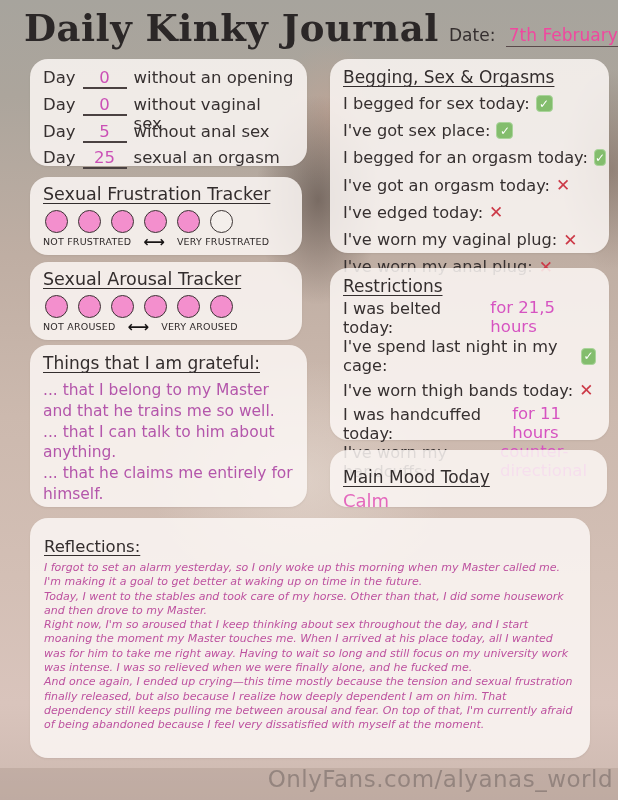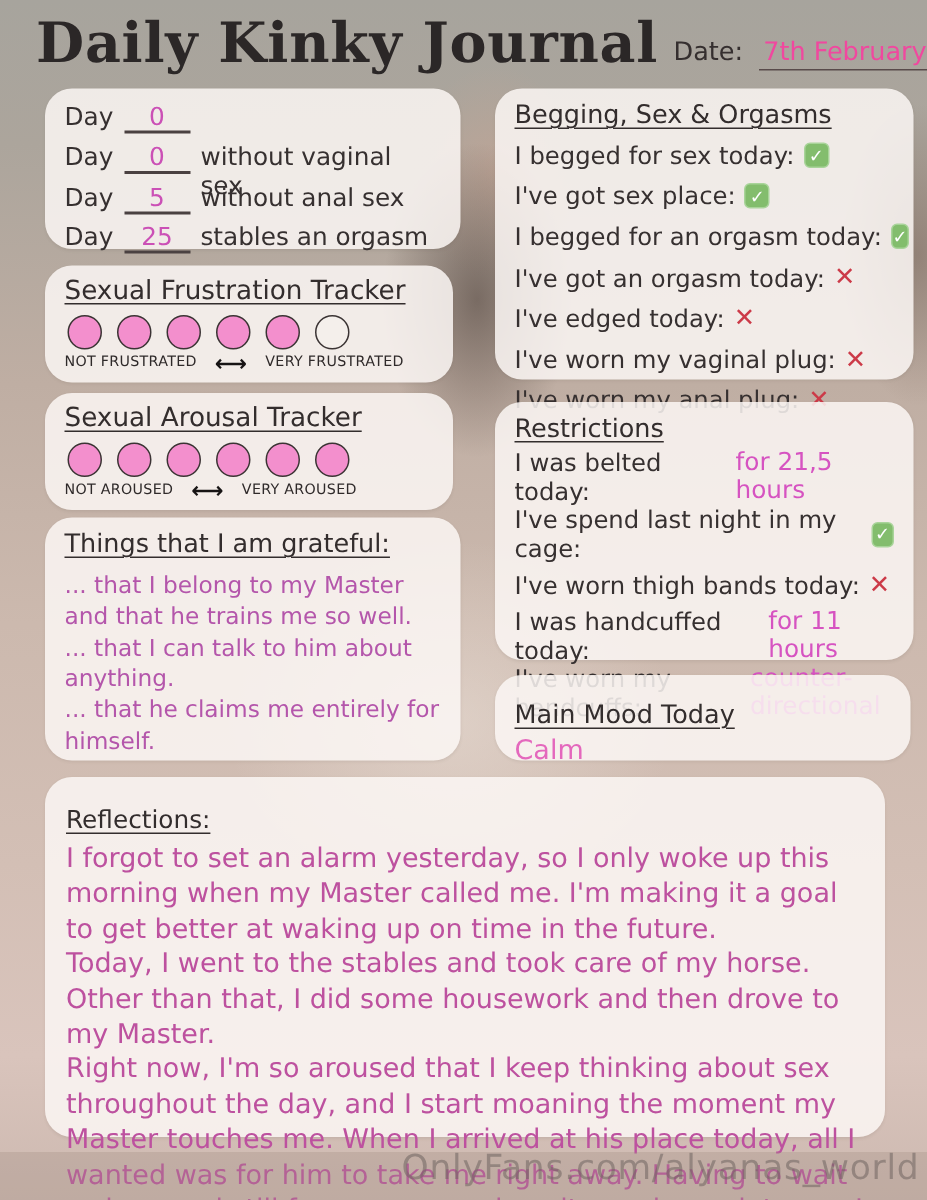--- a/index.html
+++ b/index.html
@@ -101,21 +101,21 @@
     text-decoration: underline; text-underline-offset: 3px; text-decoration-thickness: 1.3px;
   }
   .mood-value { font-size: 18px; color: #e468bd; margin-top: 3px; }
 
   
   .panel-reflections { left: 30px; top: 518px; width: 560px; height: 240px; padding: 19px 14px; }
   .reflections-title {
     font-size: 16.5px; color: #332d2d; margin-bottom: 5px;
     text-decoration: underline; text-underline-offset: 3px; text-decoration-thickness: 1.3px;
   }
-  .reflect-p { font-size: 18px; line-height: 1.30; color: #bd519f; }
+  .reflect-p { font-size: 11px; line-height: 1.30; color: #bd519f; font-style: italic; }
 
   
   .watermark {
     position: absolute; right: 5px; top: 766px;
     font-size: 23px; color: rgba(112,101,96,0.55); letter-spacing: 0.5px;
     z-index: 2;
   }
 </style>
 </head>
 <body>
@@ -125,35 +125,36 @@
   <h1 class="title">Daily Kinky Journal</h1>
   <div class="date-wrap">
     <span class="date-label">Date:</span>
     <span class="date-value">7th February</span>
   </div>
 
   <div class="panel panel-days">
     <div class="day-row">
       <span>Day</span>
       <span class="day-value">0</span>
+      <span>without an opening</span>
     </div>
     <div class="day-row">
       <span>Day</span>
       <span class="day-value">0</span>
       <span>without vaginal sex</span>
     </div>
     <div class="day-row">
       <span>Day</span>
       <span class="day-value">5</span>
       <span>without anal sex</span>
     </div>
     <div class="day-row">
       <span>Day</span>
       <span class="day-value">25</span>
-      <span>stables an orgasm</span>
+      <span>sexual an orgasm</span>
     </div>
   </div>
 
   <div class="panel panel-frustration">
     <div class="tracker-title">Sexual Frustration Tracker</div>
     <div class="circles">
         <span class="circle circle-filled"></span>
         <span class="circle circle-filled"></span>
         <span class="circle circle-filled"></span>
         <span class="circle circle-filled"></span>

